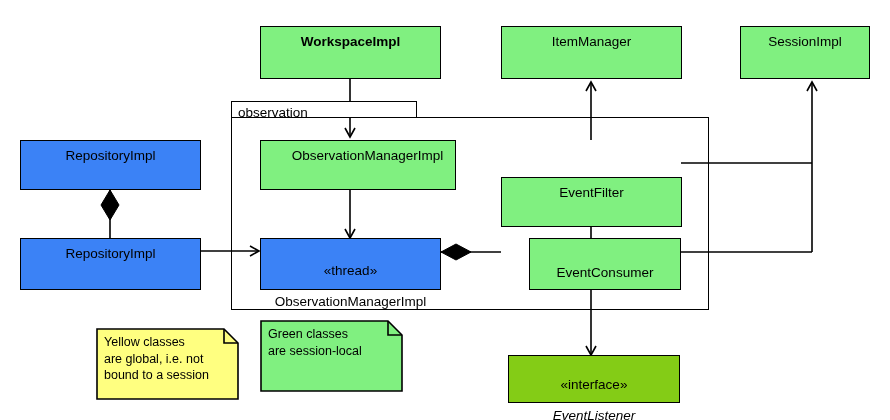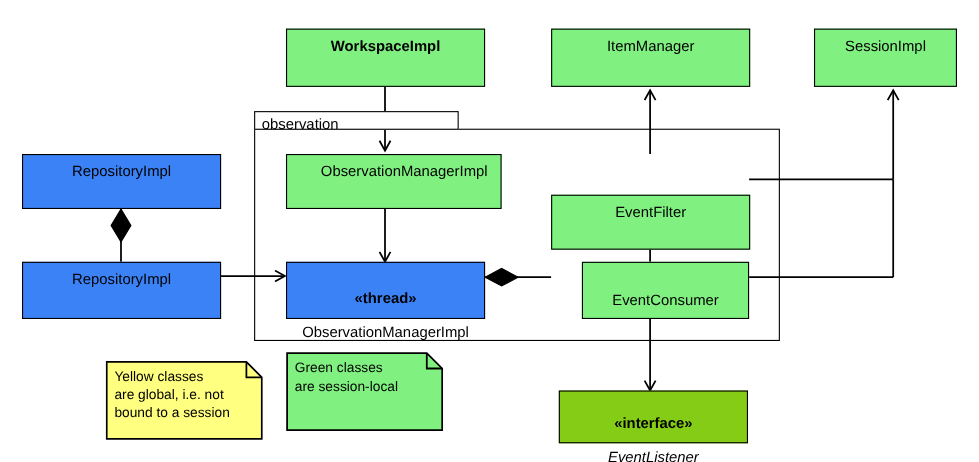--- a/index.html
+++ b/index.html
@@ -36,21 +36,21 @@
     font-size: 13.5px;
     line-height: 15.5px;
     color: #000000;
     padding-top: 7px;
     white-space: pre-line;
   }
   .node.green { background: #80f080; }
   .node.yellow { background: #3b82f6; }
   .node.white  { background: #84cc16; }
   .node-label { display: block; width: 100%; }
-  .stereo { display: block; width: 100%; font-weight: bold; }
+  .stereo { display: block; width: 100%; }
   .iface-name { display: block; width: 100%; font-style: italic; }
   .pkg-frame {
     position: absolute;
     box-sizing: border-box;
     border: 1.6px solid #000000;
     background: transparent;
   }
   .pkg-tab {
     position: absolute;
     box-sizing: border-box;

